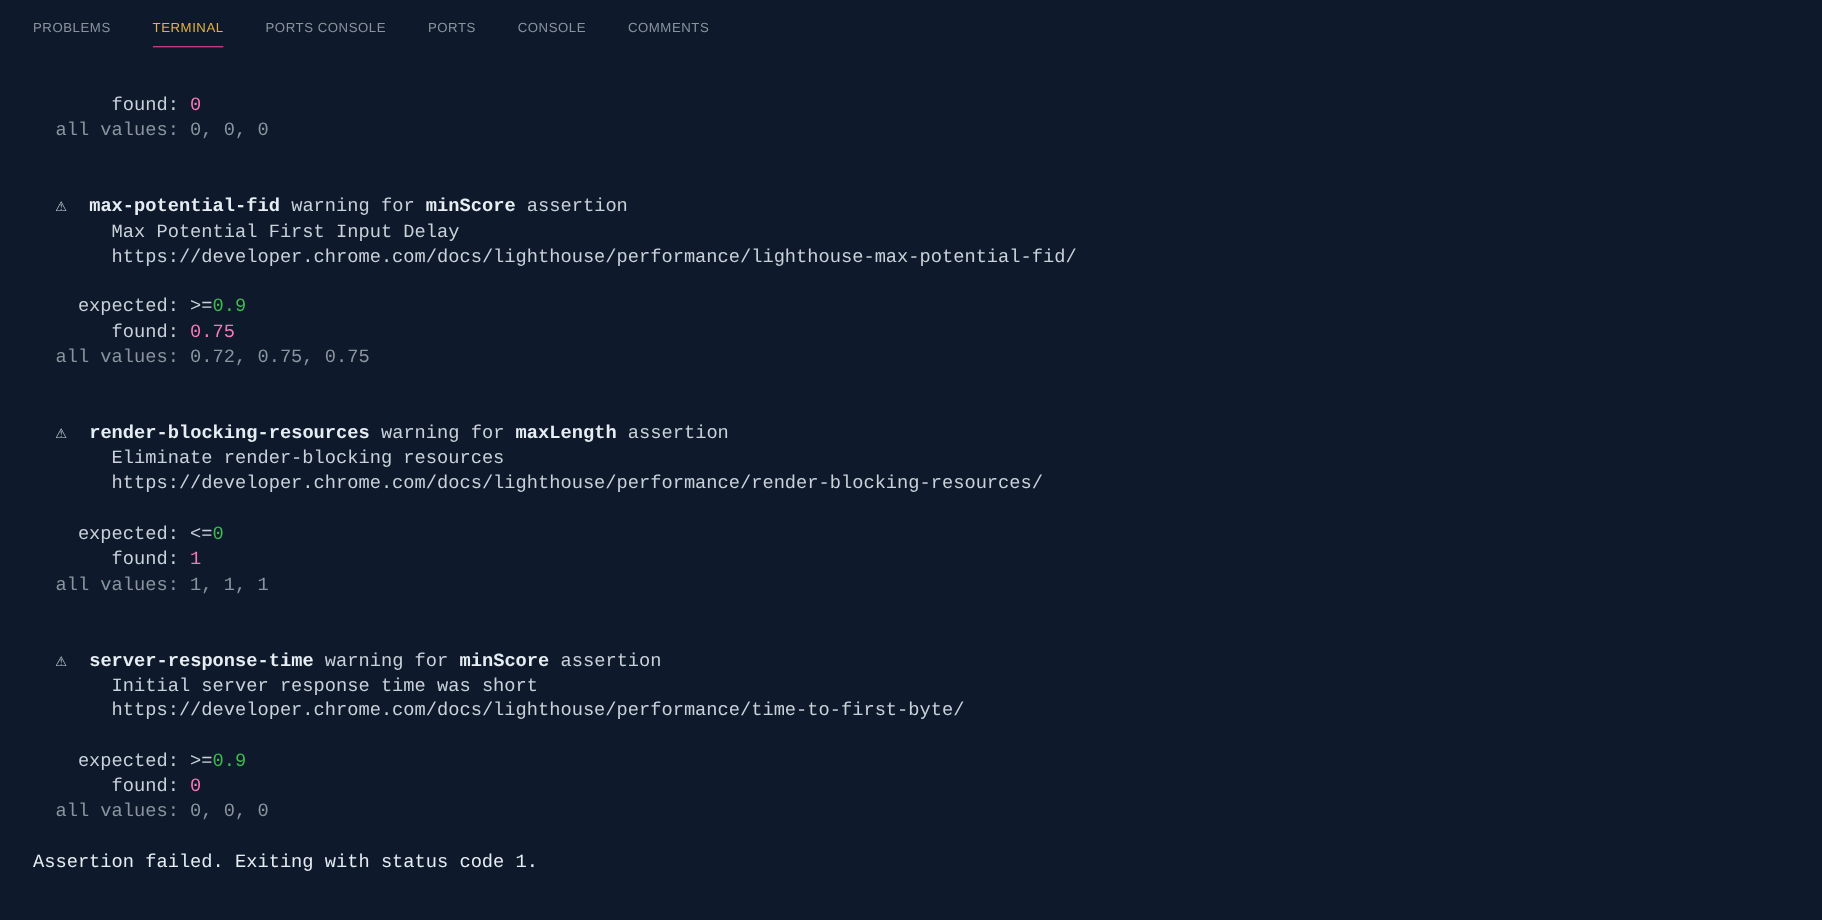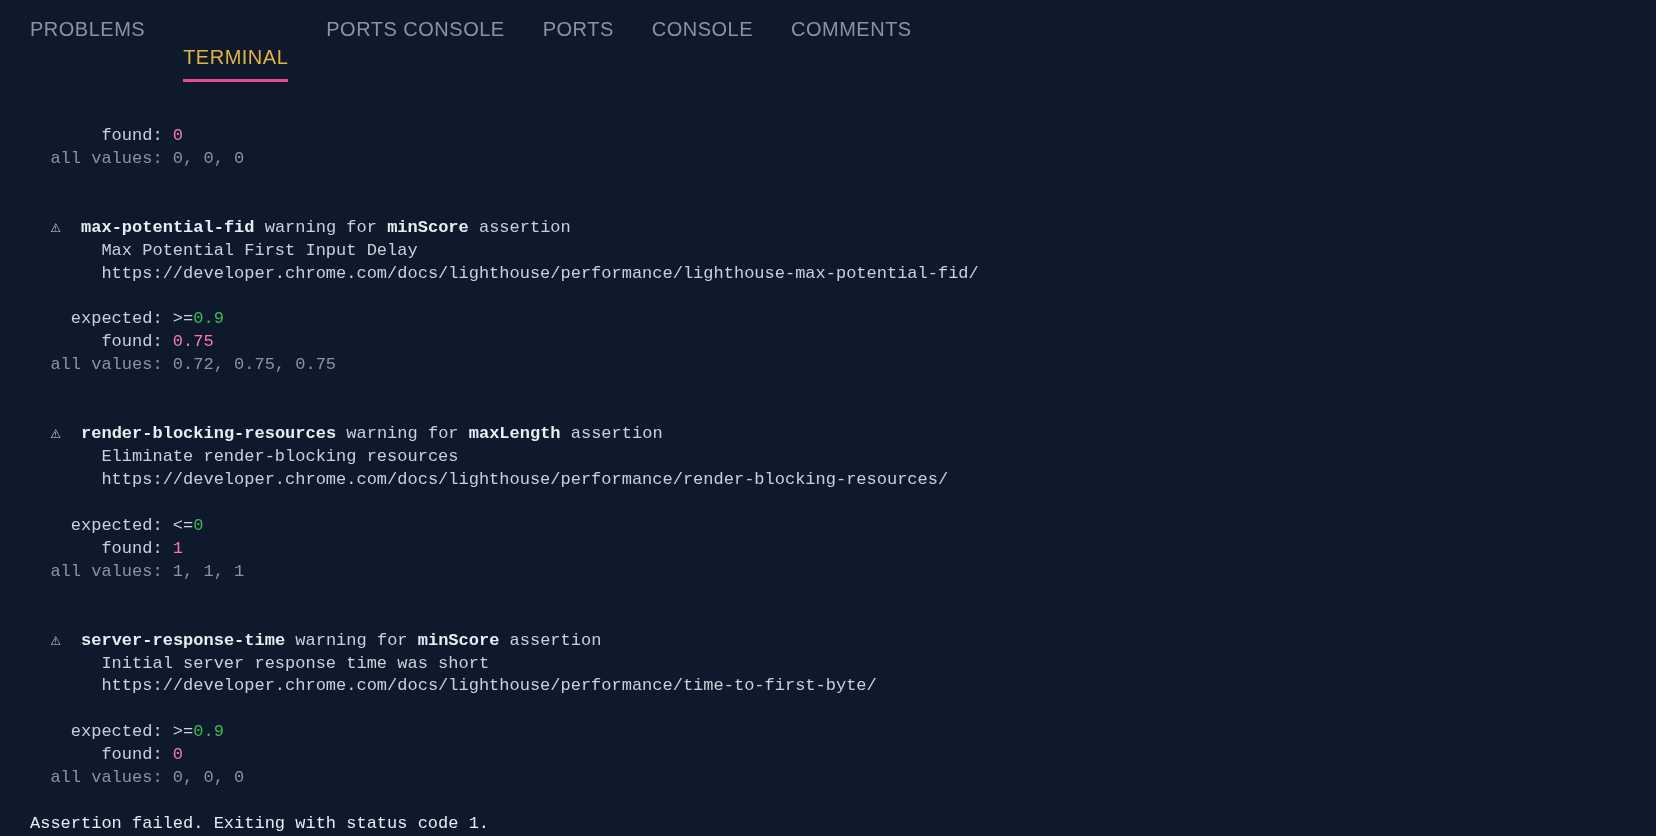--- a/index.html
+++ b/index.html
@@ -10,32 +10,31 @@
     font-family: Menlo, Monaco, "Courier New", monospace;
     font-size: 17px;
     color: #c9d1d9;
     overflow: hidden;
   }
   .tabbar {
     display: flex;
     gap: 38px;
     padding: 12px 30px 0 30px;
     font-family: -apple-system, BlinkMacSystemFont, "Segoe UI", sans-serif;
-    font-size: 20px;
+    font-size: 12px;
     letter-spacing: 0.5px;
   }
   .tabbar .tab {
     color: #8b949e;
     padding: 6px 0 10px 0;
     cursor: pointer;
   }
   .tabbar .tab.active {
     color: #e3b341;
-    border-bottom: 3px solid #ec4899;
-    margin-top: 28px;
+    border-bottom: 1px solid #ec4899;
   }
   .terminal {
     padding: 20px 18px 10px 30px;
     white-space: pre;
     line-height: 1.35;
     font-size: 17px;
     color: #c9d1d9;
   }
   .dim  { color: #8b949e; }
   .bold { font-weight: bold; color: #e6edf3; }

